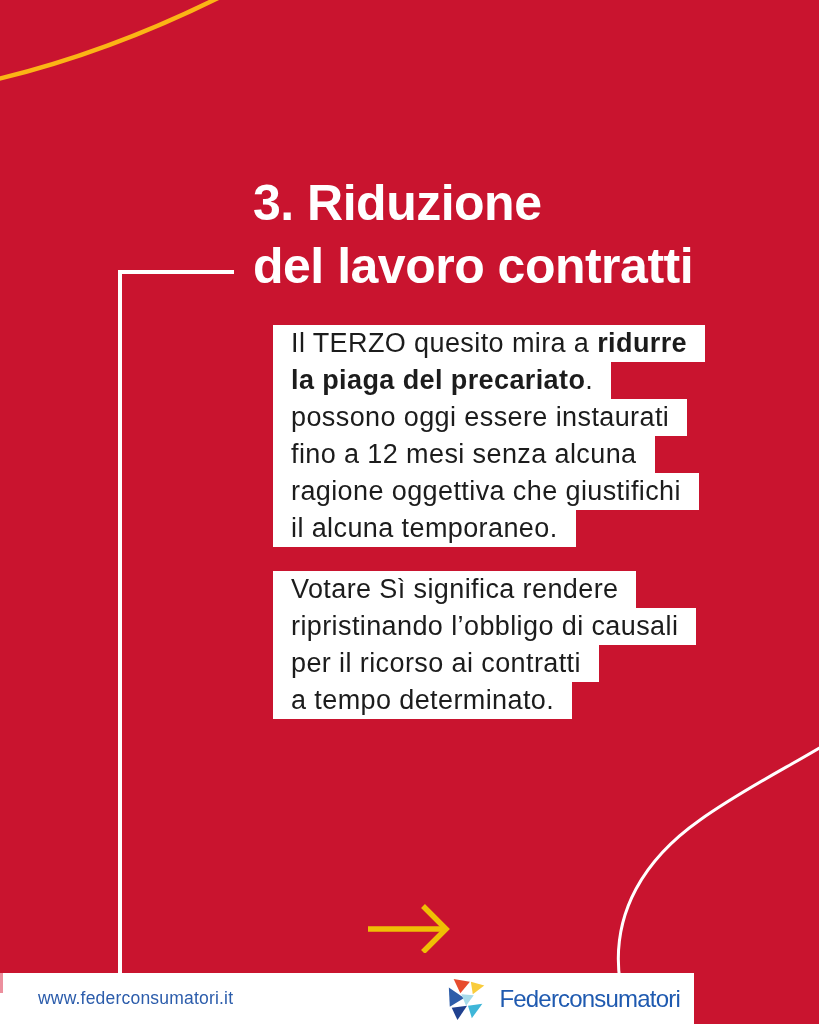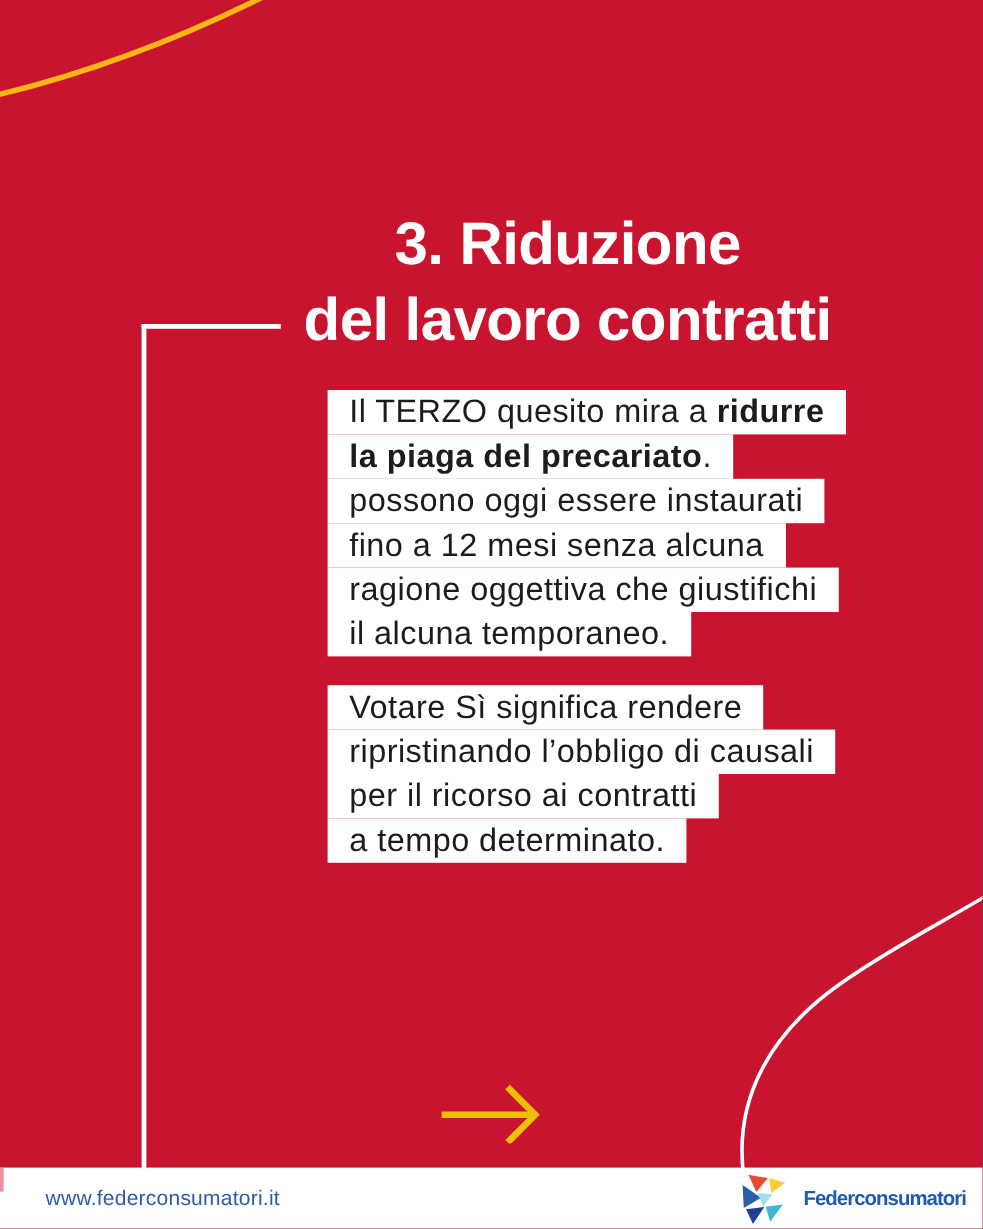--- a/index.html
+++ b/index.html
@@ -14,46 +14,46 @@
   svg.layer{position:absolute;pointer-events:none;}
   .deco-top{left:0;top:0;}
   .deco-bottom{left:0;top:0;width:819px;height:1024px;}
   .bracket-h{position:absolute;left:118px;top:270px;width:116px;height:4px;background:#fff;}
   .bracket-v{position:absolute;left:118px;top:270px;width:4px;height:704px;background:#fff;}
   .title{
     position:absolute;left:253px;top:172px;
     margin:0;color:#fff;
     font-size:50px;line-height:63px;font-weight:bold;letter-spacing:-0.5px;
   }
-  .title span{display:block;white-space:nowrap;text-align:center;}
+  .title span{display:block;white-space:nowrap;}
   .body-text{
     position:absolute;left:253px;top:325px;
     color:var(--text-black,#1C1C1C);
     font-size:27px;line-height:37px;letter-spacing:0.4px;padding-left:20px;
   }
   .para{margin:0;}
   .para + .para{margin-top:24px;}
   .line{white-space:nowrap;}
   .hl{display:inline-block;background:#fff;padding:0 18px;line-height:37px;}
   .hl b{font-weight:bold;}
   .arrow{position:absolute;left:366px;top:903px;}
   .footer{
-    position:absolute;left:0;bottom:0;width:819px;height:51px;
+    position:absolute;left:0;bottom:0;width:694px;height:51px;
     background:#fff;display:flex;align-items:center;
   }
   .footer-notch{position:absolute;left:0;top:0;width:3px;height:20px;background:#EC8F9D;}
   .site-url{
     margin-left:38px;
     font-size:17.5px;letter-spacing:0.2px;
     color:var(--link-blue,#2B5CAB);
     cursor:pointer;
   }
   .brand{margin-left:auto;margin-right:14px;display:flex;align-items:center;gap:8px;cursor:pointer;}
   .brand-text{
-    font-size:17px;font-weight:bold;letter-spacing:-0.8px;
+    font-size:24px;font-weight:normal;letter-spacing:-0.8px;
     color:var(--logo-blue,#1F5AB0);
     white-space:nowrap;
   }
 </style>
 </head>
 <body>
 
 <div class="canvas" style="--background-red: #C9142F; --accent-yellow: #FBB515; --arrow-yellow: #EFBF04; --text-black: #1C1C1C; --link-blue: #2B5CAB; --logo-blue: #1F5AB0; --highlight-white: #FFFFFF;">
 
   <svg class="layer deco-top" width="240" height="90" viewBox="0 0 240 90">

